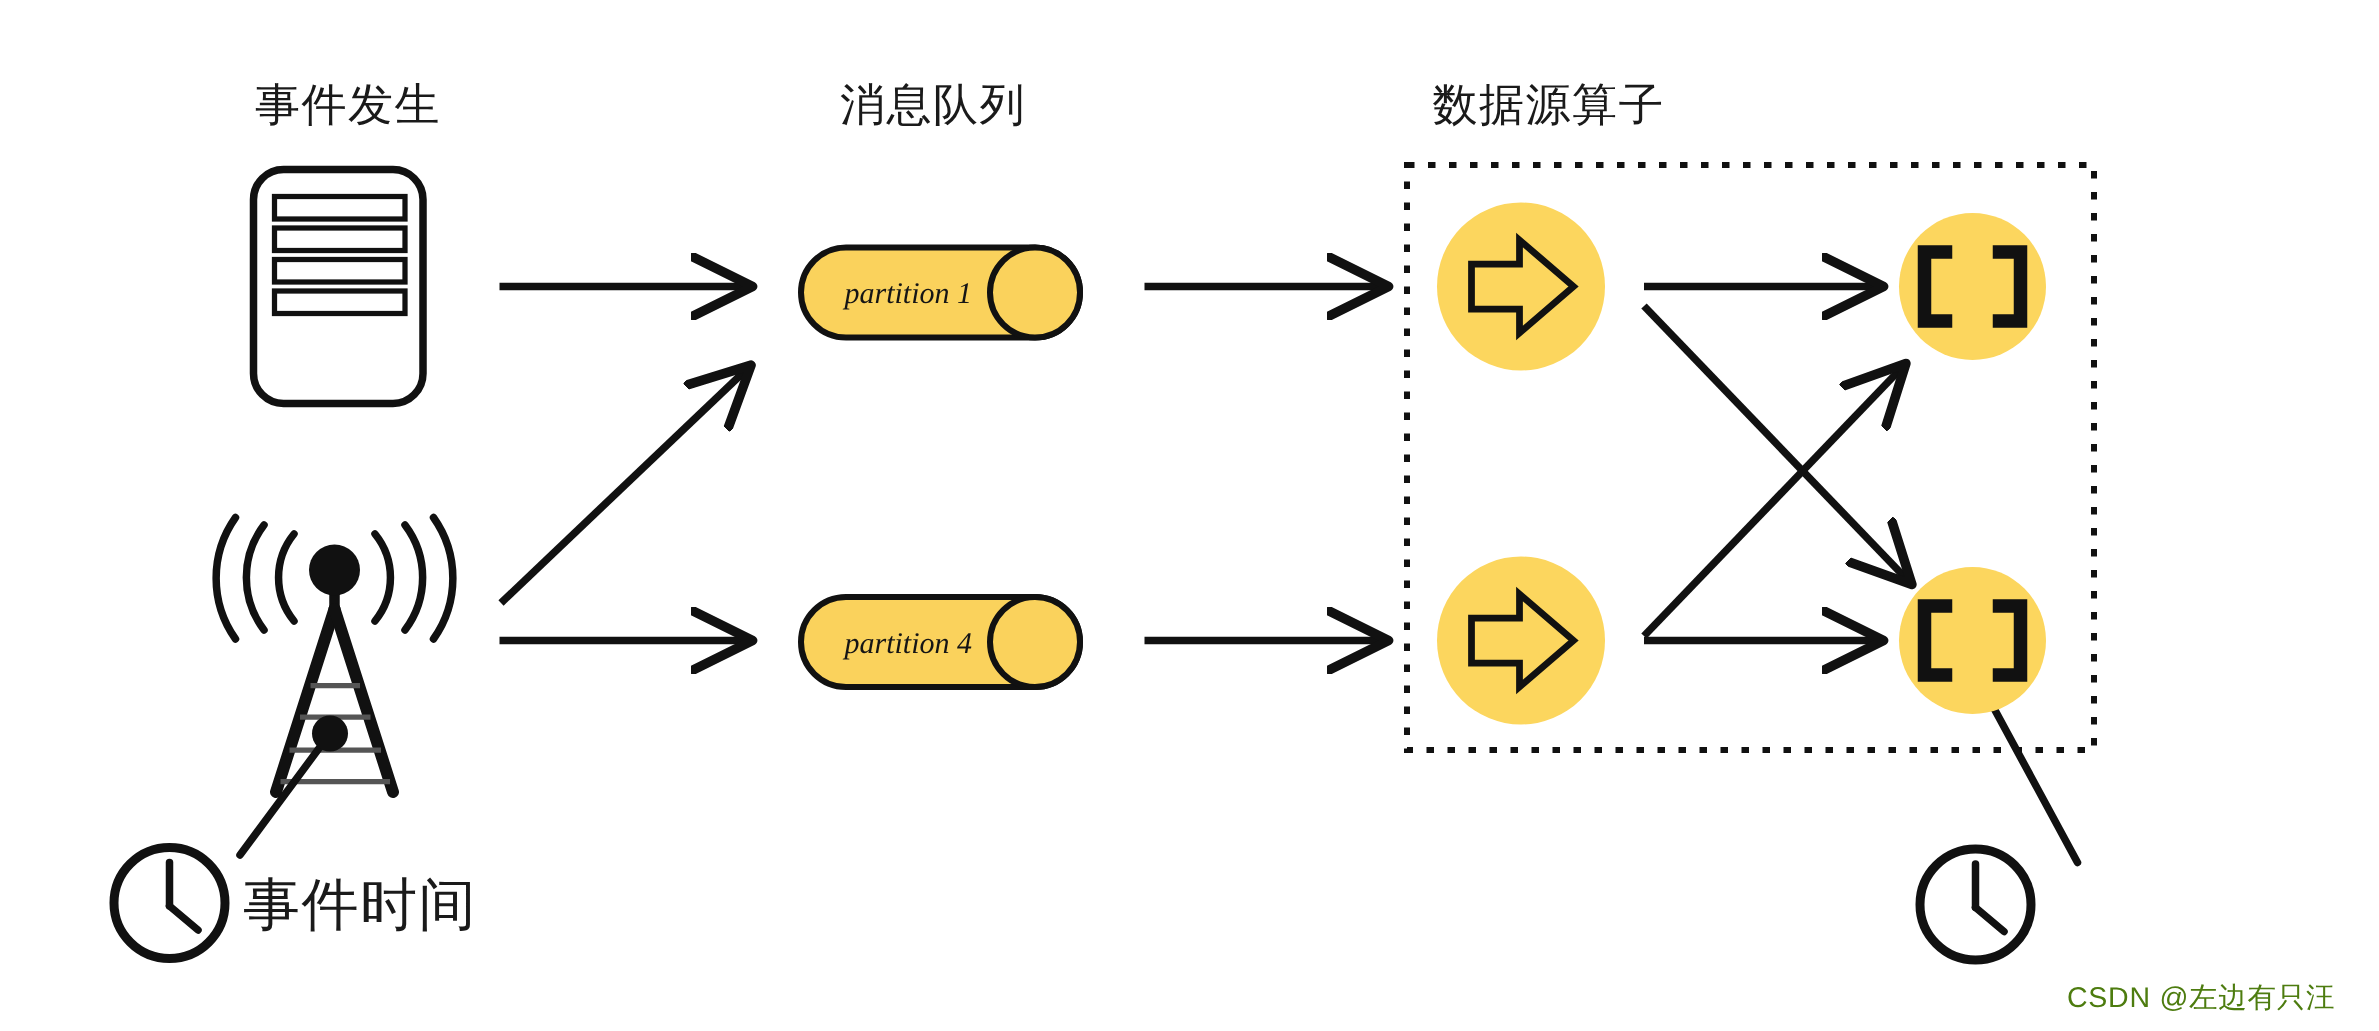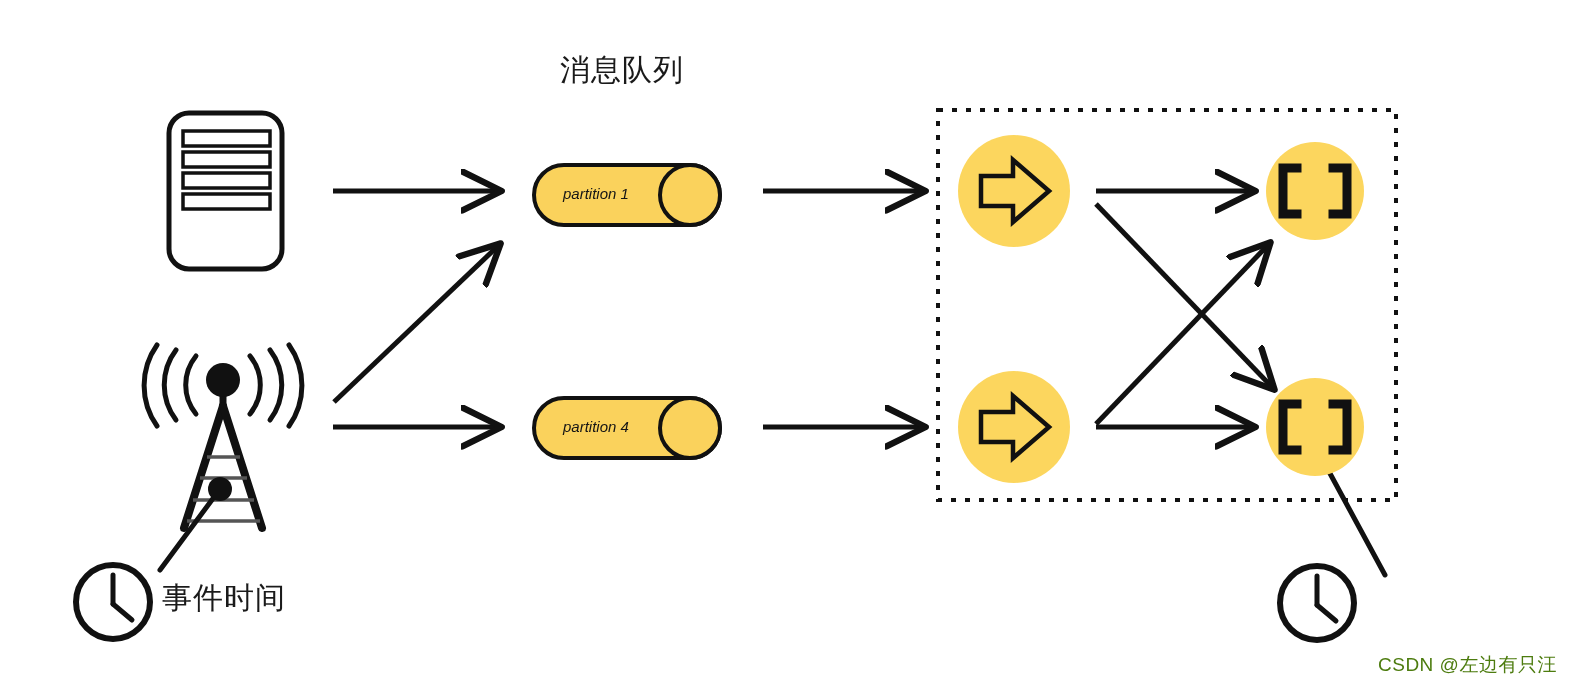--- a/index.html
+++ b/index.html
@@ -27,32 +27,32 @@
   .col-title {
     position: absolute;
     font-size: 30px;
     color: #1a1a1a;
     font-family: "Liberation Sans", "DejaVu Sans", sans-serif;
     white-space: nowrap;
     letter-spacing: 1px;
   }
   .node-caption {
     position: absolute;
-    font-size: 30px;
+    font-size: 38px;
     color: #1a1a1a;
     white-space: nowrap;
     letter-spacing: 1px;
   }
   .partition-label {
     position: absolute;
-    font-size: 15px;
+    font-size: 20px;
     font-style: italic;
     color: #151515;
     white-space: nowrap;
-    font-family: Liberation Sans, sans-serif;
+    font-family: Liberation Serif, serif;
   }
   .watermark {
     position: absolute;
     font-size: 19px;
     color: #4d7c0f;
     white-space: nowrap;
     letter-spacing: 0.5px;
   }
 </style>
 </head>
@@ -163,21 +163,23 @@
     <g>
       <circle cx="1315" cy="427" r="49" fill="#FCD65E"></circle>
       <g stroke="#111111" stroke-width="9" fill="none" stroke-linecap="square" stroke-linejoin="miter">
         <path d="M 1297 404 L 1283 404 L 1283 450 L 1297 450"></path>
         <path d="M 1333 404 L 1347 404 L 1347 450 L 1333 450"></path>
       </g>
     </g>
 
   </svg>
 
+  <div class="col-title" style="left:170px; top:50px;">事件发生</div>
   <div class="col-title" style="left:560px; top:50px;text-align:center;">消息队列</div>
+  <div class="col-title" style="left:955px; top:50px;">数据源算子</div>
 
   <div class="partition-label" style="left:563px; top:185px;">partition 1</div>
   <div class="partition-label" style="left:563px; top:418px;">partition 4</div>
 
   <div class="node-caption" style="left:162px; top:578px;">事件时间</div>
 
   <div class="watermark" style="left:1378px; top:652px;">CSDN @左边有只汪</div>
 
 </div>
 

